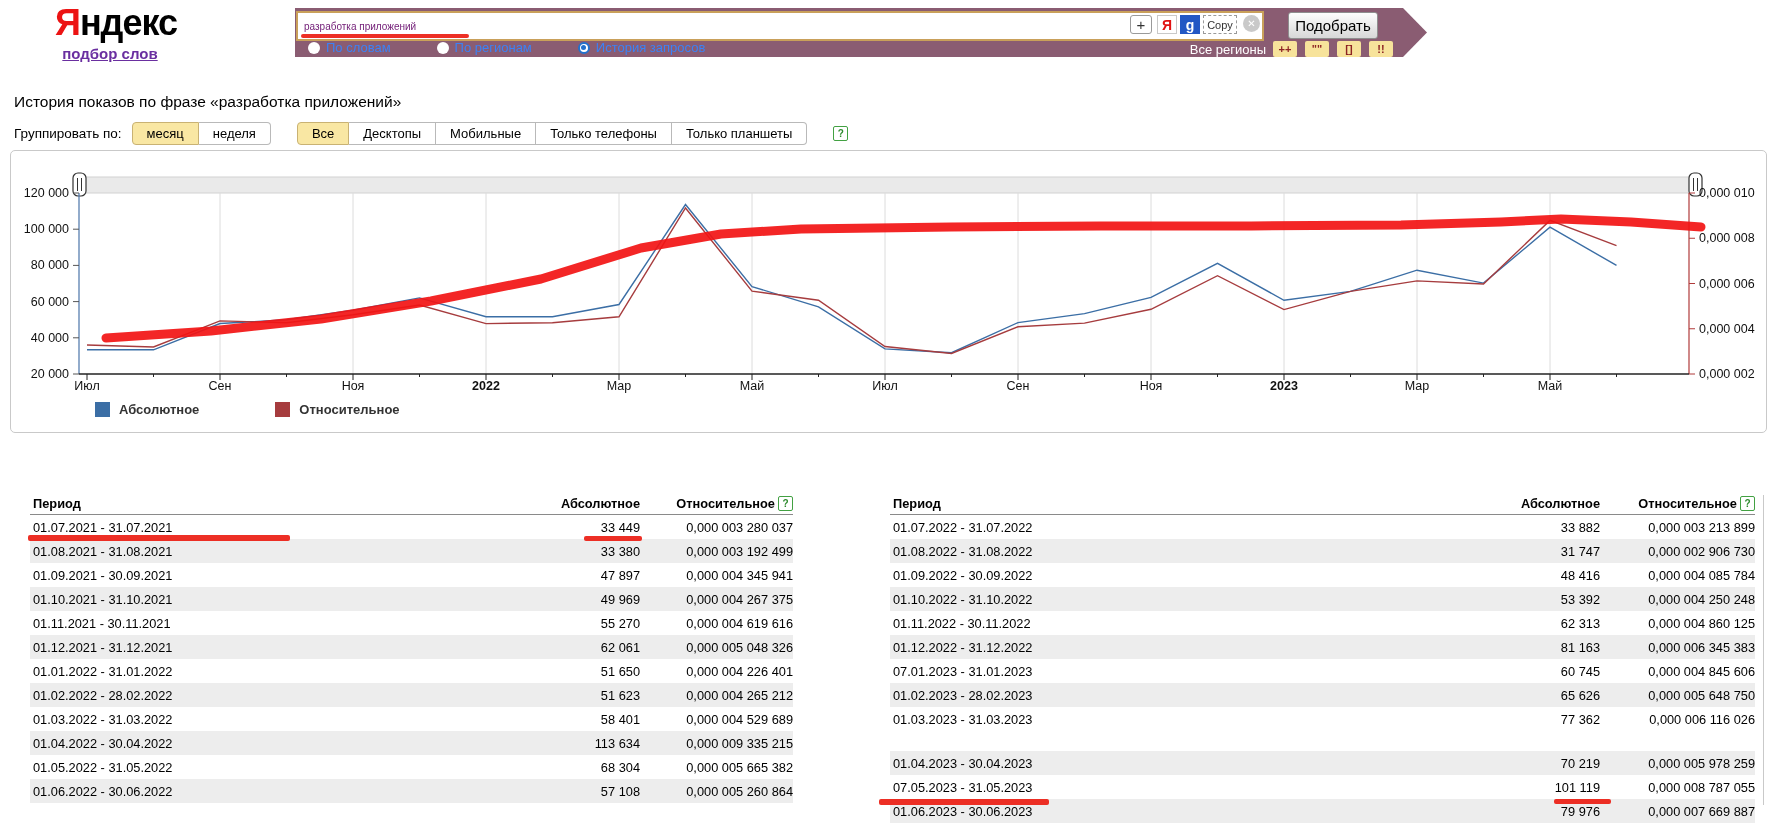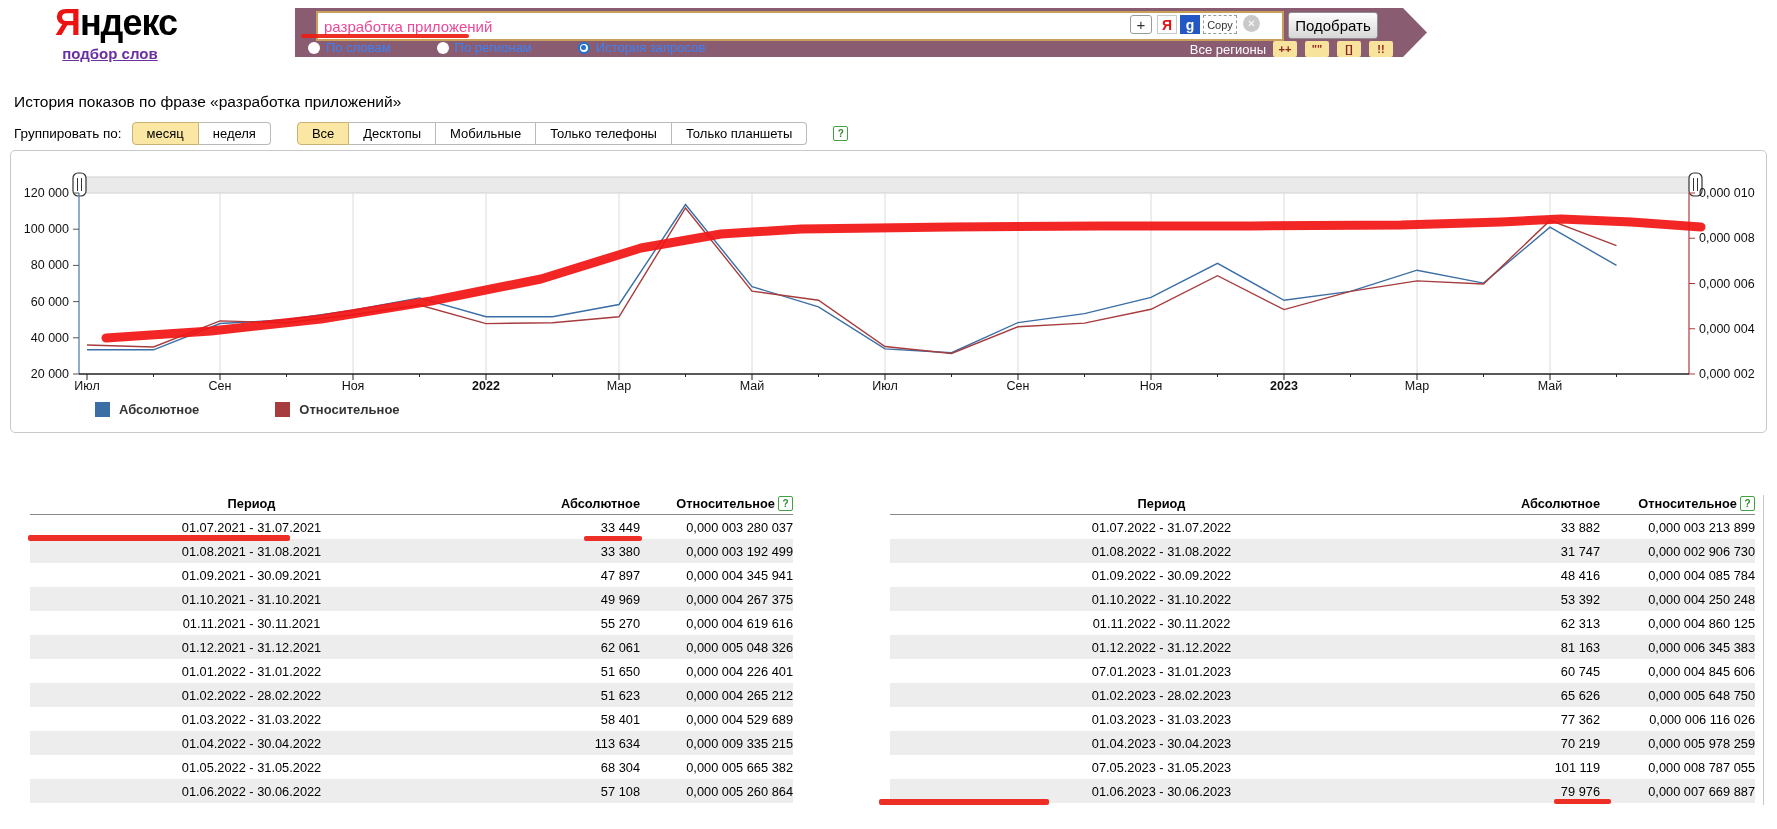--- a/index.html
+++ b/index.html
@@ -9,22 +9,22 @@
   
   .logo{position:absolute;left:55px;top:2px;width:110px;text-align:center;}
   .brand{font-size:36px;font-weight:bold;letter-spacing:-1px;color:#000;line-height:42px;}
   .brand .ya{color:#ec1313;}
   .sublink{display:inline-block;margin-top:1px;font-size:15px;font-weight:bold;color:#6a2fa0;
            text-decoration:underline;cursor:pointer;}
 
   
   .banner{position:absolute;left:295px;top:8px;width:1132px;height:49px;background:#8a5c72;
           clip-path:polygon(0 0,calc(100% - 24px) 0,100% 50%,calc(100% - 24px) 100%,0 100%);}
-  .searchbox{position:absolute;left:316px;top:11px;width:952px;height:24px;border:2px solid #c9a05a;
-             background:#fff;font-family:"Liberation Sans",sans-serif;font-size:15px;padding:1px 6px;color:#ec4899;}
+  .searchbox{position:absolute;left:296px;top:11px;width:952px;height:24px;border:2px solid #c9a05a;
+             background:#fff;font-family:"Liberation Sans",sans-serif;font-size:10px;padding:1px 6px;color:#701a75;}
   .inbtn{position:absolute;top:15px;height:19px;display:flex;align-items:center;justify-content:center;
          font-size:13px;cursor:pointer;box-sizing:border-box;background:#fff;}
   .plusbtn{left:1130px;width:22px;border:1px solid #9a9a9a;border-radius:3px;font-size:15px;color:#333;}
   .yabtn{left:1157px;width:20px;border:1px solid #c9c9c9;color:#e01212;font-weight:bold;font-size:14px;}
   .gbtn{left:1180px;width:20px;background:#2257c4;color:#fff;font-weight:bold;font-size:14px;border:1px solid #2257c4;}
   .copybtn{left:1203px;width:34px;border:1px dashed #9a9a9a;font-size:11px;color:#333;}
   .clearbtn{left:1243px;width:17px;height:17px;border-radius:50%;background:#c9c9c9;color:#fff;
             font-size:10px;border:none;}
   .submit{position:absolute;left:1273px;top:12px;width:90px;height:27px;background:linear-gradient(#fefefe,#d7d7d7);
           border:1px solid #8f8f8f;border-radius:3px;font-family:"Liberation Sans",sans-serif;
@@ -59,21 +59,21 @@
             border-radius:5px;background:#fff;}
   .legend{position:absolute;left:84px;top:251px;display:flex;align-items:center;font-size:13px;color:#1c1c1c;}
   .lg-sq{width:15px;height:15px;margin-right:9px;flex:0 0 auto;}
   .lg-item{display:flex;align-items:center;font-weight:bold;color:#333;}
   .lg-item + .lg-item{margin-left:76px;}
 
   
   .wtable{position:absolute;top:492px;font-size:12.8px;}
   .trow{display:grid;height:24px;align-items:center;}
   .thead{height:22px;font-weight:bold;border-bottom:1px solid #8a8a8a;}
-  .c-period{padding-left:3px;text-align:center;}
+  .c-period{padding-left:3px;text-align:left;}
   .c-abs{text-align:right;}
   .c-rel{text-align:right;display:flex;justify-content:flex-end;align-items:center;gap:3px;}
   .striped{background:#ededed;}
   .tdivider{position:absolute;left:1763px;top:495px;width:1px;height:310px;background:#c9c9c9;}
 
   
   .red-underline{position:absolute;background:#ec1d12;border-radius:2px;opacity:.92;}
 </style>
 </head>
 <body>
@@ -340,21 +340,21 @@
       <div class="trow striped" style="grid-template-columns: 1fr 170px 155px;">
         <span class="c-period">01.02.2023 - 28.02.2023</span>
         <span class="c-abs">65 626</span>
         <span class="c-rel">0,000 005 648 750</span>
       </div>
       <div class="trow" style="grid-template-columns: 1fr 170px 155px;">
         <span class="c-period">01.03.2023 - 31.03.2023</span>
         <span class="c-abs">77 362</span>
         <span class="c-rel">0,000 006 116 026</span>
       </div>
-      <div class="trow striped" style="grid-template-columns: 1fr 170px 155px;">
+      <div class="trow striped" style="grid-template-columns: 1fr 170px 155px; margin-top: 20px;">
         <span class="c-period">01.04.2023 - 30.04.2023</span>
         <span class="c-abs">70 219</span>
         <span class="c-rel">0,000 005 978 259</span>
       </div>
       <div class="trow" style="grid-template-columns: 1fr 170px 155px;">
         <span class="c-period">07.05.2023 - 31.05.2023</span>
         <span class="c-abs">101 119</span>
         <span class="c-rel">0,000 008 787 055</span>
       </div>
       <div class="trow striped" style="grid-template-columns: 1fr 170px 155px;">

